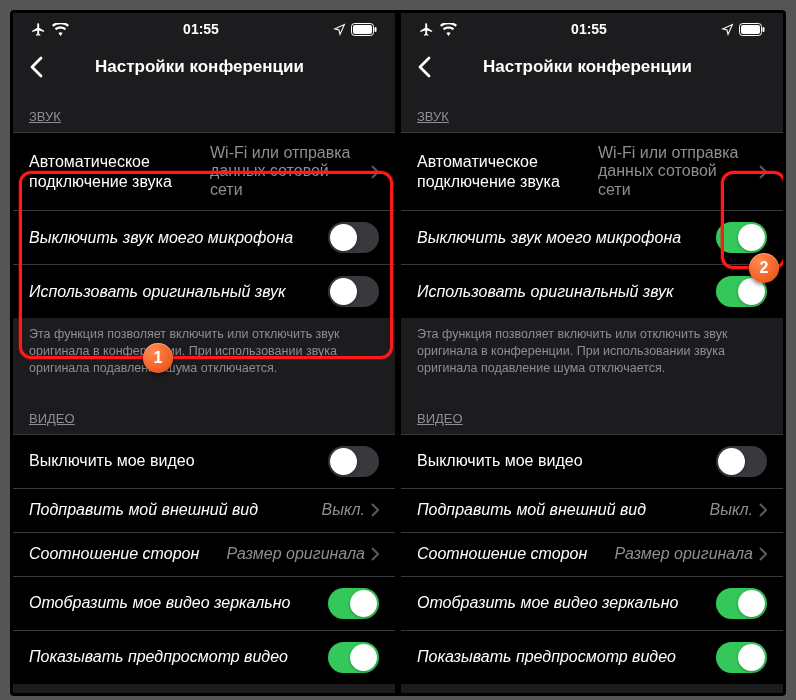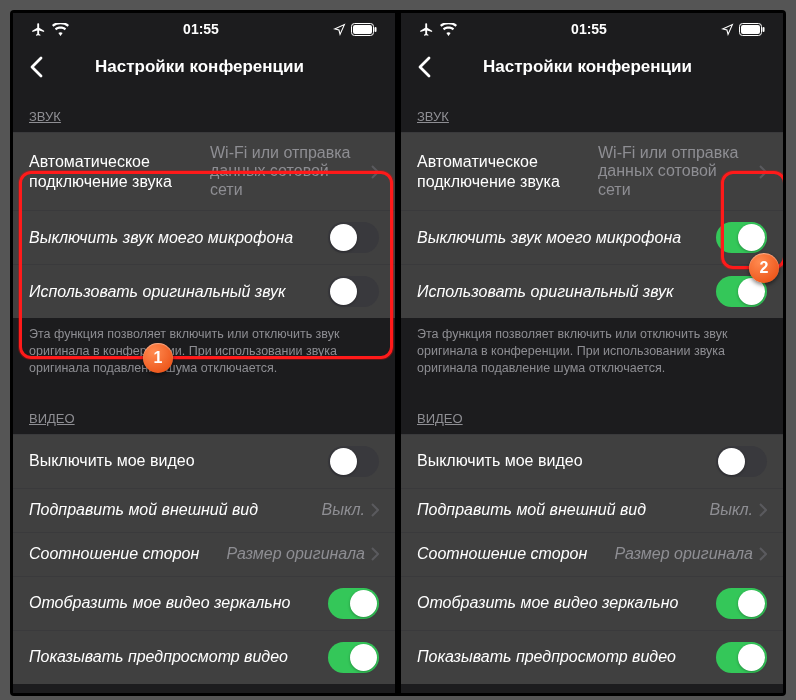--- a/index.html
+++ b/index.html
@@ -6,21 +6,21 @@
 body { font-family: -apple-system, Helvetica, Arial, sans-serif; background: #555; padding: 10px; }
 .container { display: flex; gap: 6px; background: #000; padding: 3px; border-radius: 4px; }
 .phone { width: 386px; height: 680px; background: #1c1c1e; overflow: hidden; position: relative; }
 .status-bar { height: 32px; display: flex; align-items: center; justify-content: space-between; padding: 0 18px; color: #fff; font-size: 14px; font-weight: 600; }
 .status-left { display: flex; gap: 6px; align-items: center; }
 .status-right { display: flex; gap: 5px; align-items: center; }
 .nav-bar { height: 44px; display: flex; align-items: center; padding: 0 8px; position: relative; }
 .back-chevron { width: 30px; display: flex; align-items: center; justify-content: center; }
 .nav-title { position: absolute; left: 0; right: 9px; text-align: center; color: #fff; font-size: 17px; font-weight: 600; pointer-events: none; }
 .section-header { padding: 20px 16px 8px; color: #8e8e93; font-size: 13px; text-transform: uppercase; text-decoration: underline; }
-.row { display: flex; align-items: center; padding: 11px 16px; min-height: 44px; border-top: 0.5px solid #3a3a3c; background: #404040; }
+.row { display: flex; align-items: center; padding: 11px 16px; min-height: 44px; border-top: 0.5px solid #3a3a3c; background: #000000; }
 .row + .row { border-top: 0.5px solid #3a3a3c; font-style: italic; }
 .row-label { color: #fff; font-size: 16px; flex: 1; line-height: 1.25; }
 .row-value { color: #8e8e93; font-size: 16px; text-align: left; max-width: 155px; line-height: 1.15; }
 .row-chevron { color: #5a5a5e; margin-left: 6px; }
 .toggle { width: 51px; height: 31px; border-radius: 16px; position: relative; flex-shrink: 0; }
 .toggle.off { background: #39393d; }
 .toggle.on { background: #34c759; }
 .toggle::after { content: ''; position: absolute; width: 27px; height: 27px; background: #fff; border-radius: 50%; top: 2px; box-shadow: 0 1px 3px rgba(0,0,0,0.3); }
 .toggle.off::after { left: 2px; }
 .toggle.on::after { right: 2px; }

